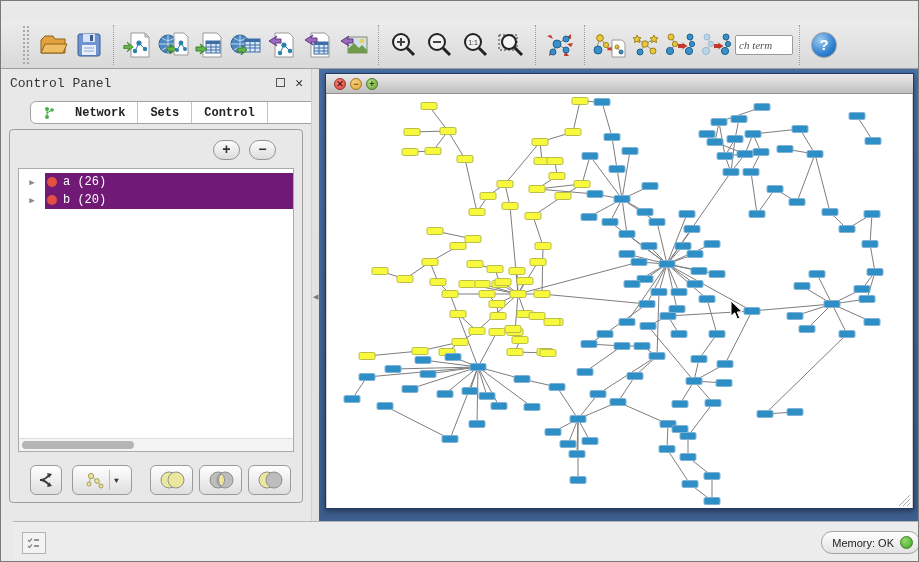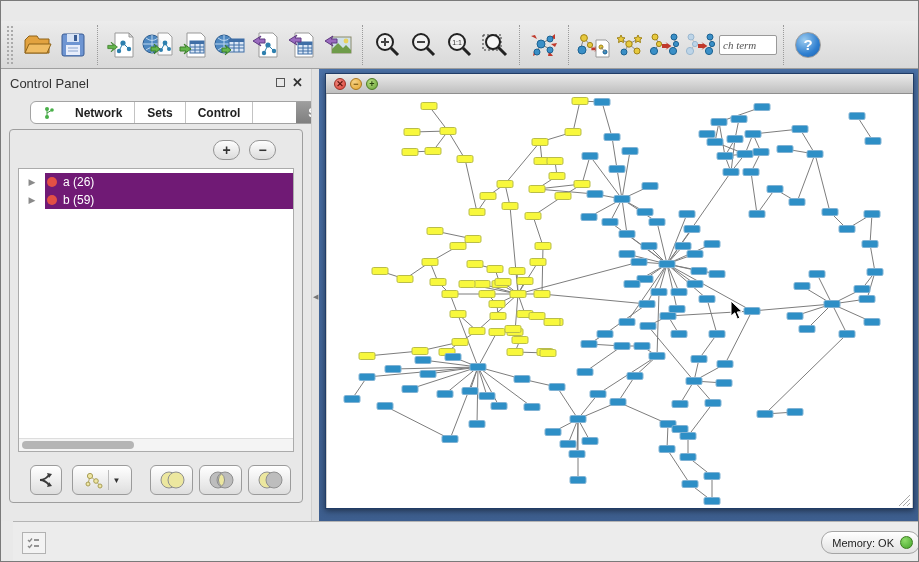--- a/index.html
+++ b/index.html
@@ -10,34 +10,34 @@
   .titlebar { position:absolute; left:0; top:0; width:100%; height:20px;
     background:linear-gradient(#f0f0f0,#cfcfcf); border-bottom:1px solid #a6a6a6; }
   .tl-dot { position:absolute; top:4px; width:11px; height:11px; border-radius:50%;
     border:1px solid #a9a9a9; background:linear-gradient(#fdfdfd,#d8d8d8); }
   .win-title { position:absolute; left:0; right:0; top:3px; text-align:center; font-size:13px; color:#484848; }
   .fs-icon { position:absolute; right:6px; top:3px; }
 
   
   .toolbar { position:absolute; left:0; top:20px; width:100%; height:48px;
     background:linear-gradient(#ececec,#d9d9d9); border-bottom:1px solid #9f9f9f;
-    display:flex; align-items:center; padding:0 4px; }
+    display:flex; align-items:center; padding:0 20px; }
   .grip { width:6px; height:38px; border-left:2px dotted #aaa; border-right:2px dotted #aaa; margin:0 6px 0 2px; }
   .sep { width:1px; height:40px; border-left:1px dotted #9a9a9a; margin:0 6px; }
   .tbtn { width:36px; height:40px; display:flex; align-items:center; justify-content:center; cursor:default; }
   .tbtn svg { display:block; }
   .search { width:58px; height:20px; border:1px solid #9a9a9a; border-radius:2px; background:#fff;
     font-style:italic; font-size:11px; color:#555; padding:0 3px; font-family:"Liberation Serif", serif; }
   .helpbtn { width:26px; height:26px; border-radius:50%;
     background:radial-gradient(circle at 35% 30%, #9ecdf0, #2f7fd0 60%, #1b5fae);
     border:1px solid #9c9c9c; color:#fff; font-weight:bold; font-size:15px;
     display:flex; align-items:center; justify-content:center; }
 
   
-  .cpanel { position:absolute; left:0; top:68px; width:310px; height:452px; background:#e8e8e8; }
+  .cpanel { position:absolute; left:0; top:68px; width:310px; height:452px; background:#e8e8e8;font-family:Liberation Mono, monospace; }
   .cp-head { position:absolute; left:0; top:0; width:100%; height:28px; }
   .cp-title { position:absolute; left:9px; top:7px; font-size:13px; color:#333; }
   .cp-float { position:absolute; right:26px; top:9px; width:9px; height:9px; border:1.5px solid #555; }
   .cp-close { position:absolute; right:8px; top:6px; font-size:13px; font-weight:bold; color:#333; }
   .tabs { position:absolute; left:29px; top:32px; height:23px; display:flex;
     border:1px solid #a3a3a3; border-radius:6px; background:#fff; overflow:hidden; }
   .tab { display:flex; align-items:center; justify-content:center; gap:20px;
     font-size:12px; font-weight:bold; color:#222; border-right:1px solid #c3c3c3; padding:0 12px; height:100%; }
   .tab:last-child { border-right:none;margin-left:43px; }
   .tab.active { background:linear-gradient(#9d9d9d,#7f7f7f); color:#fff; }
@@ -337,21 +337,21 @@
           <span class="tri">▶</span>
           <div class="row-sel">
             <span class="set-dot" style="background:#e25045"></span>
             <span>a (26)</span>
           </div>
         </div>
         <div class="set-row">
           <span class="tri">▶</span>
           <div class="row-sel">
             <span class="set-dot" style="background:#e25045"></span>
-            <span>b (59)</span>
+            <span>b (20)</span>
           </div>
         </div>
         <div class="hscroll">
           <div class="hthumb"></div>
         </div>
       </div>
       <div class="cp-buttons">
         <div class="cbtn" style="width:32px;margin-left:12px">
           <svg width="18" height="18" viewBox="0 0 18 18">
               <path d="M3 9 Q8 9 12 4 M3 9 Q8 9 12 14" stroke="#3a3a3a" stroke-width="2" fill="none"></path>

